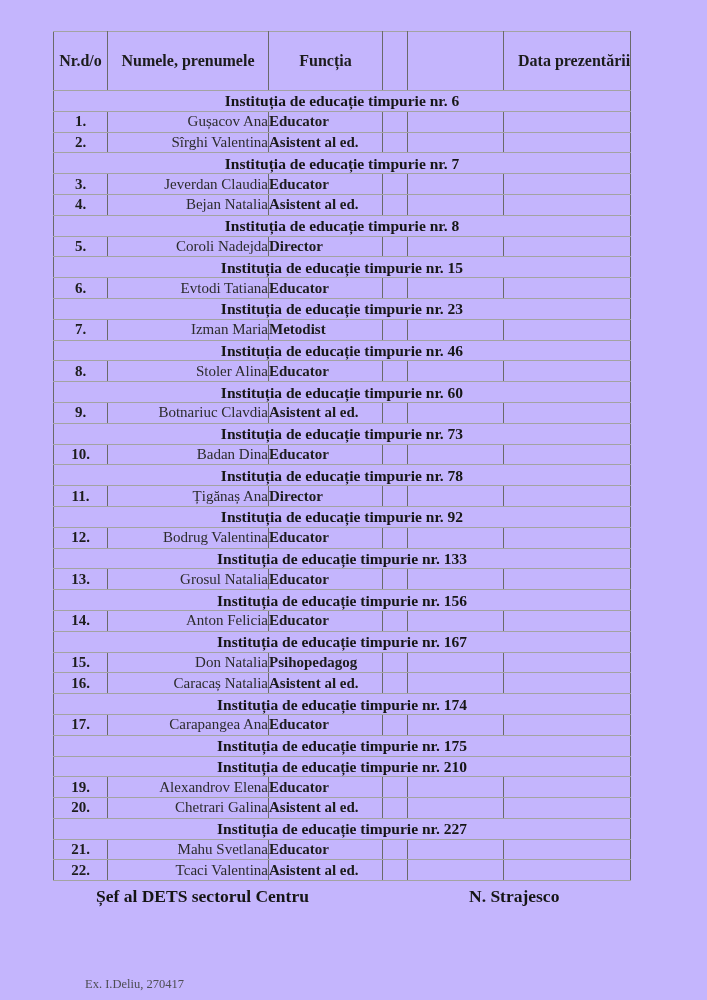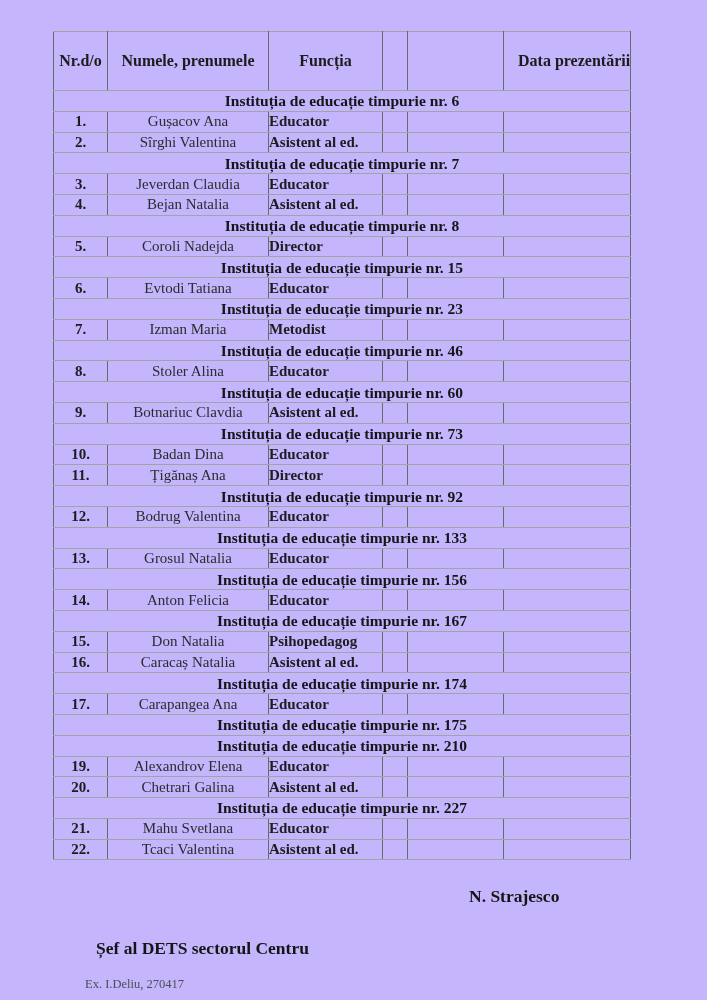--- a/index.html
+++ b/index.html
@@ -55,33 +55,33 @@
     font-weight: bold;
     font-size: 15.5px;
     color: #161616;
   }
   td.nr {
     text-align: center;
     font-weight: bold;
     color: #1d1d1d;
   }
   td.name {
-    text-align: center;
+    text-align: right;
     padding-left: 9px;
     color: #2c2c2c;
   }
   td.role {
     text-align: left;
     font-weight: bold;
     color: #1d1d1d;
   }
   .sig-title {
     position: absolute;
     left: 96px;
-    top: 938px;
+    top: 886px;
     font-size: 17.5px;
     font-weight: bold;
     color: #151515;
   }
   .sig-name {
     position: absolute;
     left: 469px;
     top: 886px;
     font-size: 17.5px;
     font-weight: bold;
@@ -236,20 +236,23 @@
 
     <tr>
       <td class="nr">10.</td>
       <td class="name">Badan Dina</td>
       <td class="role">Educator</td>
       <td></td>
       <td></td>
       <td></td>
     </tr>
 
+    <tr>
+      <td class="section" colspan="6">Instituția de educație timpurie nr. 78</td>
+    </tr>
 
     <tr>
       <td class="nr">11.</td>
       <td class="name">Țigănaș Ana</td>
       <td class="role">Director</td>
       <td></td>
       <td></td>
       <td></td>
     </tr>
 

